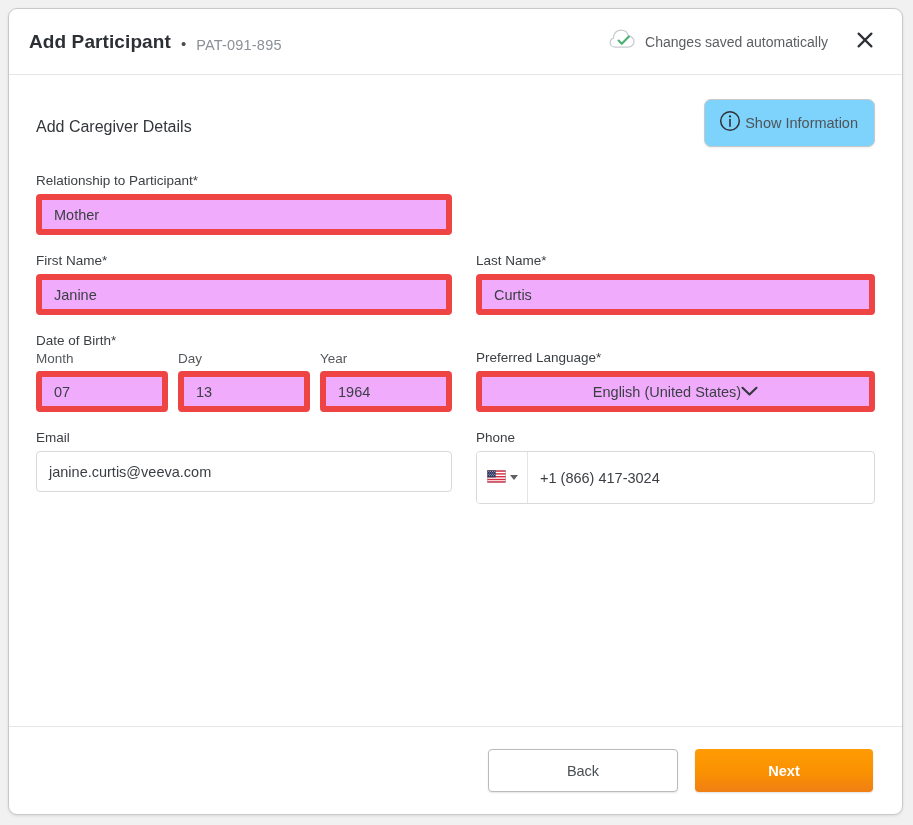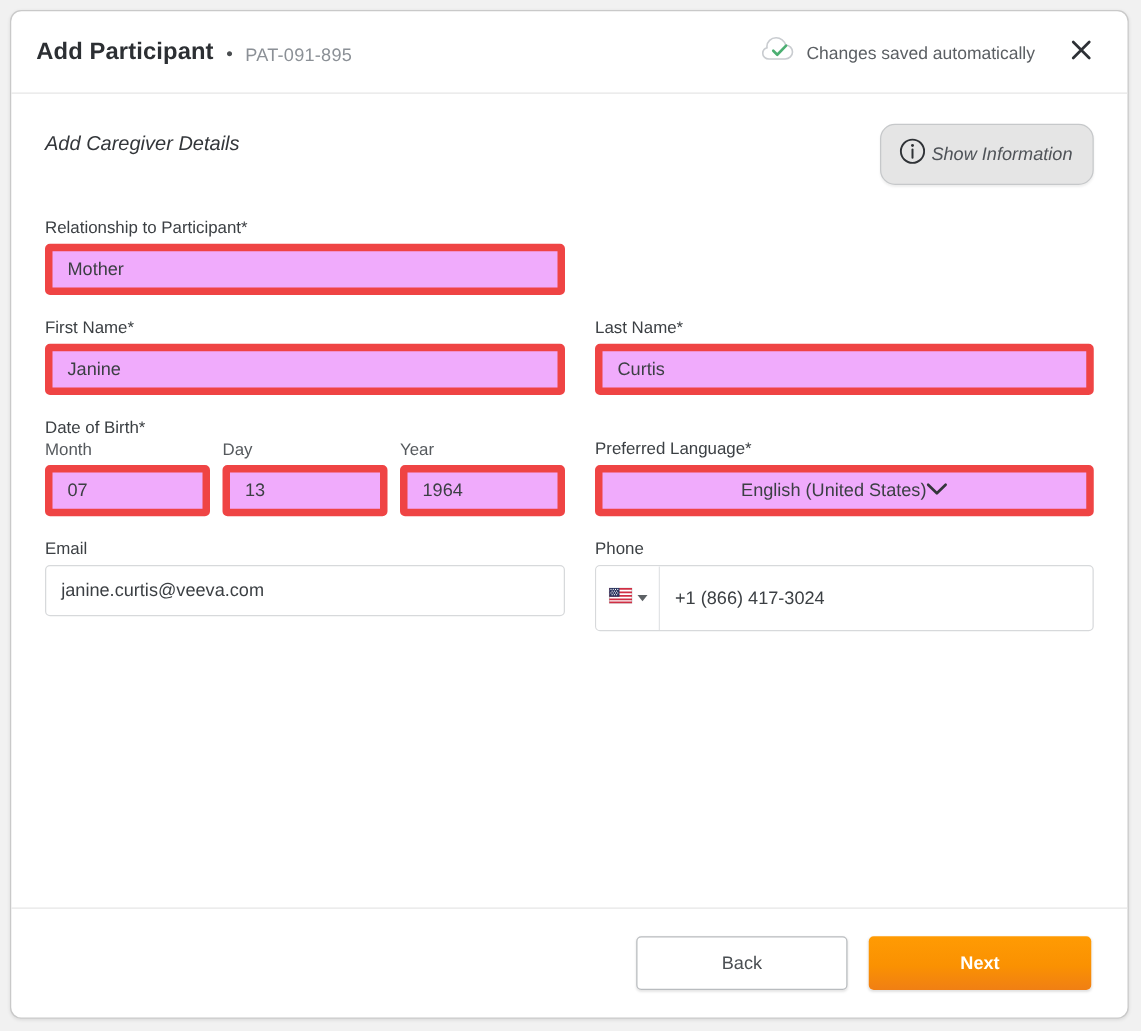--- a/index.html
+++ b/index.html
@@ -91,38 +91,37 @@
   
   .dlg-body {
     flex: 1;
     padding: 24px 27px 0 27px;
     box-sizing: border-box;
     position: relative;
     overflow: hidden;
   }
   .body-head {
     display: flex;
-    align-items: flex-start;
+    align-items: center;
     justify-content: space-between;
     margin-bottom: 26px;
-    font-style: italic;
   }
   .section-title {
     font-size: 16px;
     color: #33363a;
     font-weight: 400;
     padding-top: 8px;
   }
   .info-btn {
     display: flex;
     align-items: center;
     gap: 4px;
-    background: #e5e5e5;
+    background: #7dd3fc;
     border: 1px solid #c6c8ca;
-    border-radius: 12px;
+    border-radius: 7px;
     padding: 10px 16px 10px 14px;
     cursor: pointer;
     box-shadow: 0 1px 2px rgba(0,0,0,0.07);
   }
   .info-btn-label {
     font-size: 14.5px;
     color: #4f5358;
   }
 
   .form-grid {
@@ -235,21 +234,21 @@
     height: 43px;
     border-radius: 4px;
     font-size: 14.5px;
     display: flex;
     align-items: center;
     justify-content: center;
     cursor: pointer;
     box-sizing: border-box;
   }
   .btn-back {
-    width: 169px;
+    width: 190px;
     background: #ffffff;
     border: 1px solid #b9bcbf;
     color: #4b4f53;
     box-shadow: 0 1px 2px rgba(0,0,0,0.10);
   }
   .btn-next {
     width: 178px;
     border: none;
     background: linear-gradient(180deg, #ff9b03 0%, #fa9102 55%, #f07f14 100%);
     color: #ffffff;

